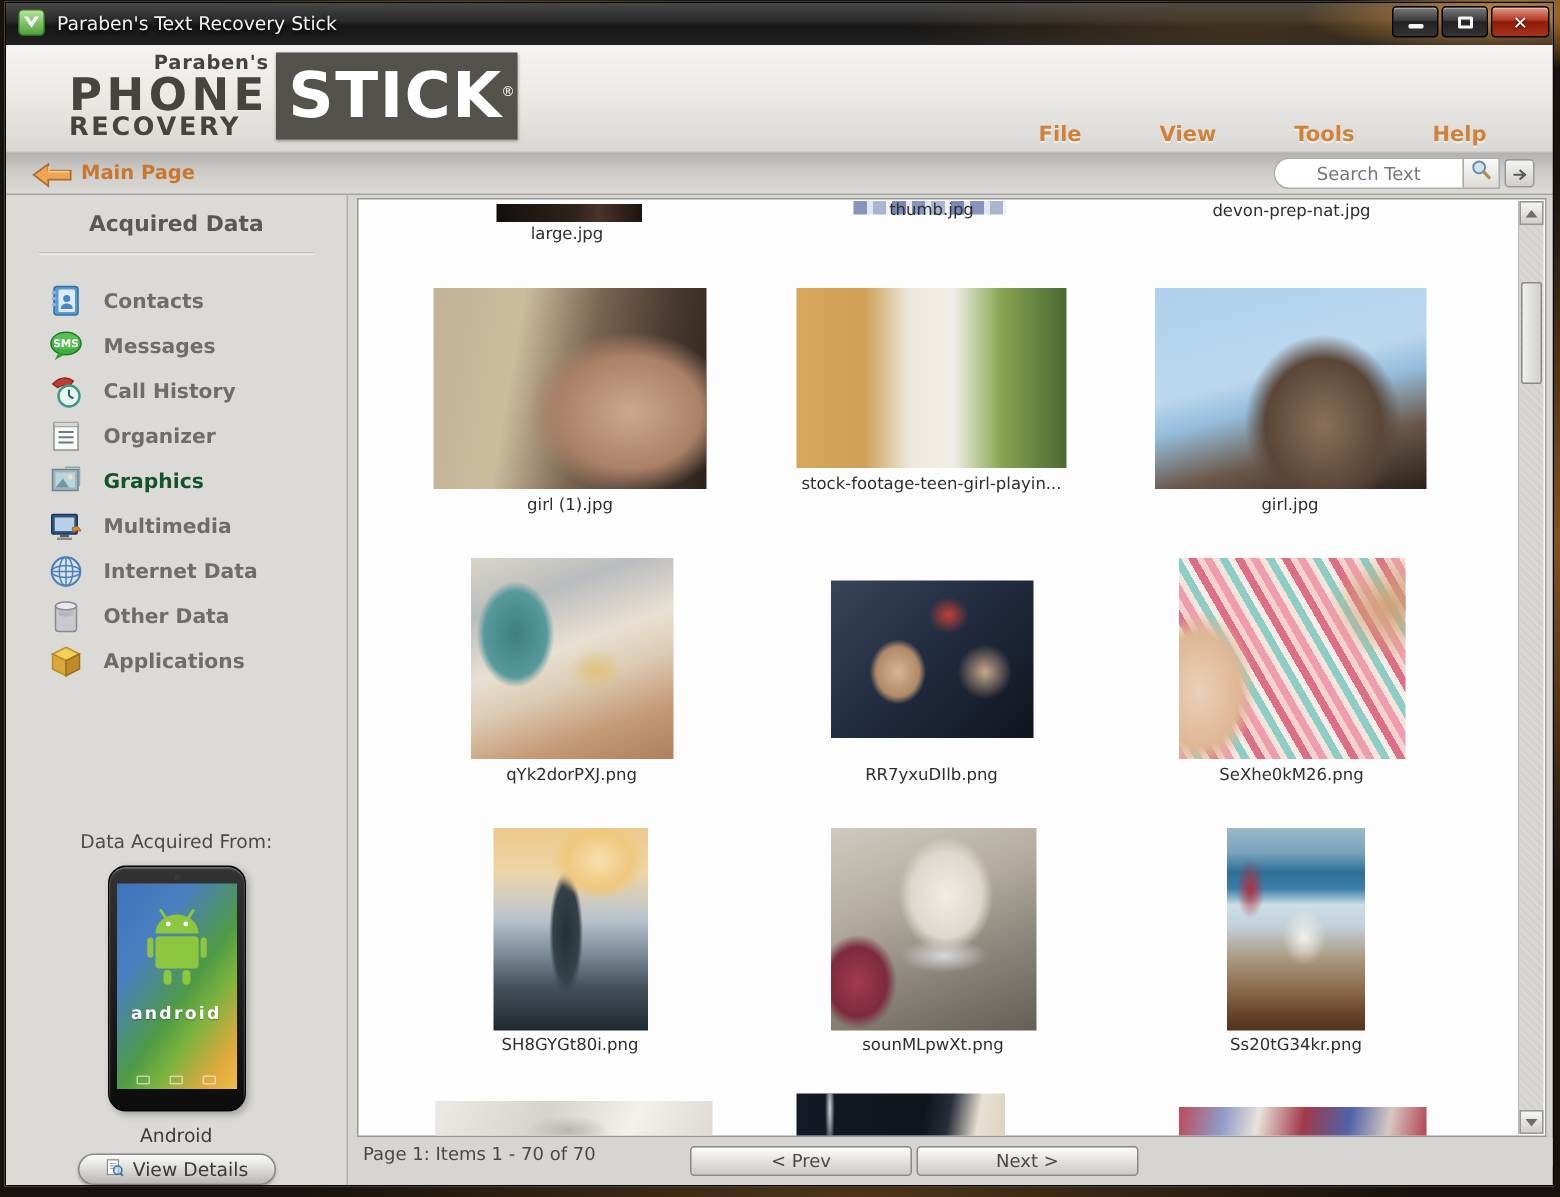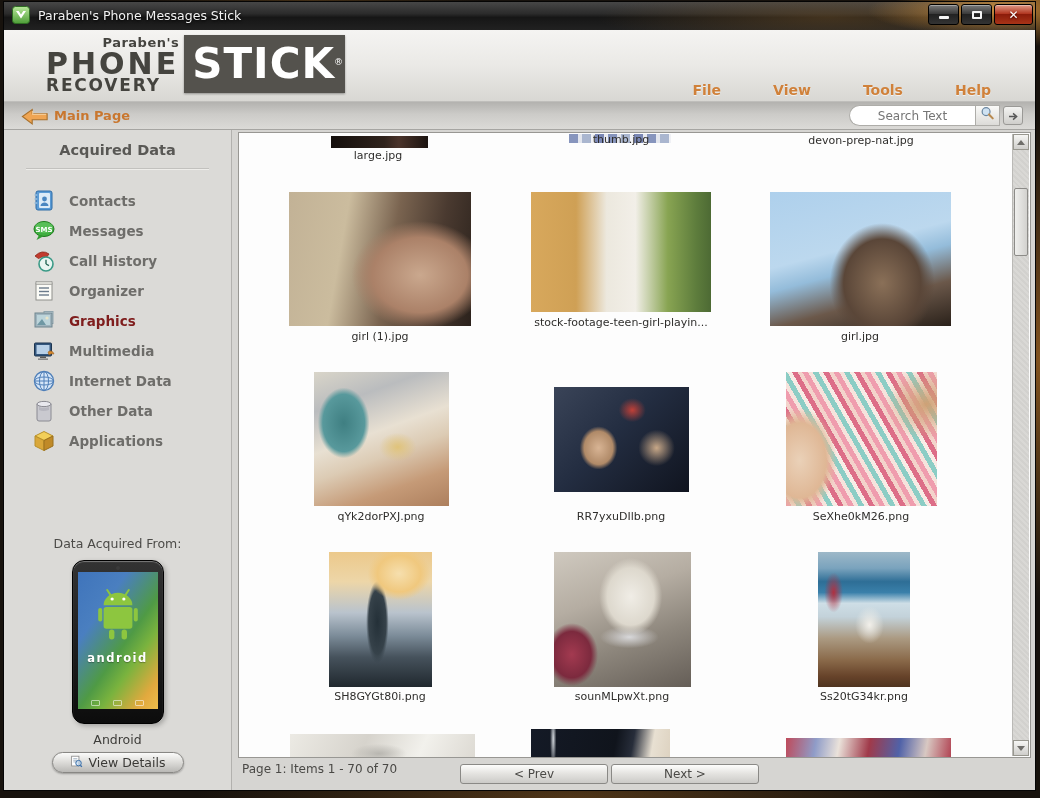--- a/index.html
+++ b/index.html
@@ -105,23 +105,23 @@
   .sidebar {
     width: 228px; flex: none; background: #dbdad7; border-right: 1px solid #b2b1ae;
     display: flex; flex-direction: column; padding-top: 12px;
   }
   .sb-header { text-align: center; font-size: 14.5px; font-weight: bold; color: #595855; }
   .sb-divider { height: 2px; margin: 10px 22px 0; border-top: 1px solid #c2c1be; border-bottom: 1px solid #eeedea; }
   .sb-list { list-style: none; margin-top: 16px; }
   .sb-item { display: flex; align-items: center; height: 30px; padding-left: 28px; cursor: pointer; }
   .sb-item .icon { width: 24px; height: 24px; margin-right: 13px; flex: none; }
   .sb-label { font-size: 13.5px; font-weight: bold; color: #6e6d6a; }
-  .sb-item.active .sb-label { color: #7f1d1d; }
-
-  .device { margin-top: auto; display: flex; flex-direction: column; align-items: center; padding-bottom: 17px; }
+  .sb-item.active .sb-label { color: #14532d; }
+
+  .device { margin-top: auto; display: flex; flex-direction: column; align-items: center; padding-bottom: 0; }
   .device-heading { font-size: 12.5px; color: #4c4b48; margin-bottom: 9px; }
   .phone {
     width: 92px; height: 164px; position: relative;
     background: linear-gradient(180deg, #333, #0c0c0c);
     border: 1px solid #000; border-radius: 12px;
     box-shadow: inset 0 1px 1px rgba(255,255,255,.35), 2px 2px 5px rgba(0,0,0,.25);
   }
   .phone-cam { position: absolute; top: 5px; left: 50%; transform: translateX(-50%); width: 4px; height: 4px; border-radius: 50%; background: #3a3a3a; }
   .phone-screen {
     position: absolute; left: 5px; right: 5px; top: 11px; bottom: 14px; overflow: hidden;
@@ -262,21 +262,21 @@
           <defs>
               <linearGradient id="agrad" x1="0" y1="0" x2="0" y2="1">
             <stop offset="0" stop-color="#b8e89a"></stop>
                 <stop offset="1" stop-color="#4e9e38"></stop>
           </linearGradient>
             </defs>
           <rect x="0.5" y="0.5" width="17" height="17" rx="3" fill="url(#agrad)" stroke="#2e6e22"></rect>
           <path d="M4 5 L9 12.5 L14 5 L11.3 5 L9 8.5 L6.7 5 Z" fill="#fff"></path>
         </svg>
       </span>
-      <span class="title-text">Paraben's Phone Messages Stick</span>
+      <span class="title-text">Paraben's Text Recovery Stick</span>
       <div class="win-controls">
         <div class="win-btn">
             <span class="glyph-min"></span>
           </div>
         <div class="win-btn">
             <span class="glyph-max"></span>
           </div>
         <div class="win-btn close">
             <span class="glyph-close">✕</span>
           </div>

